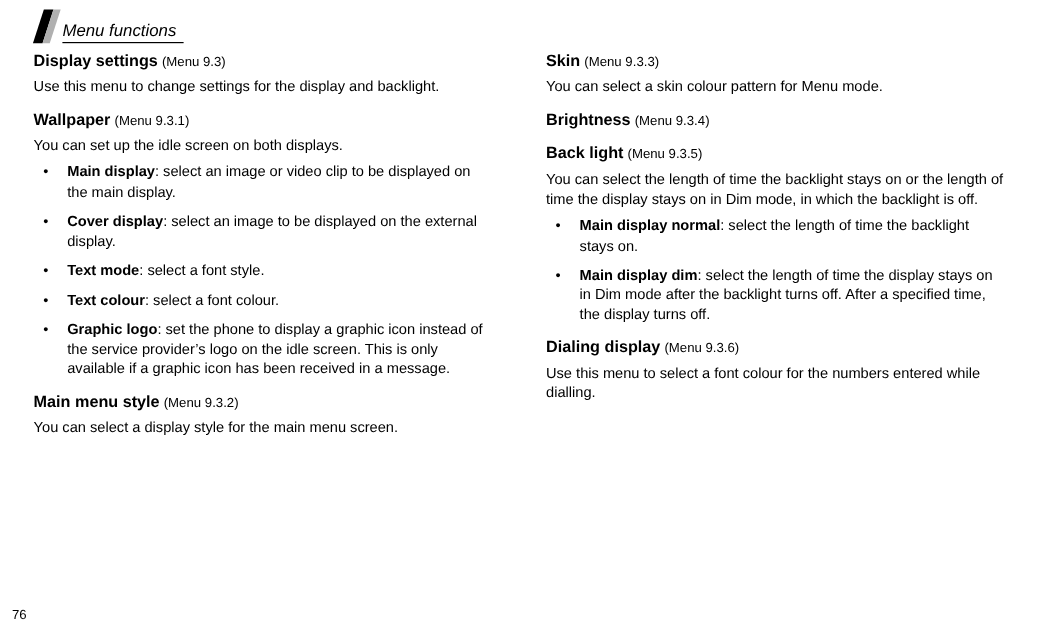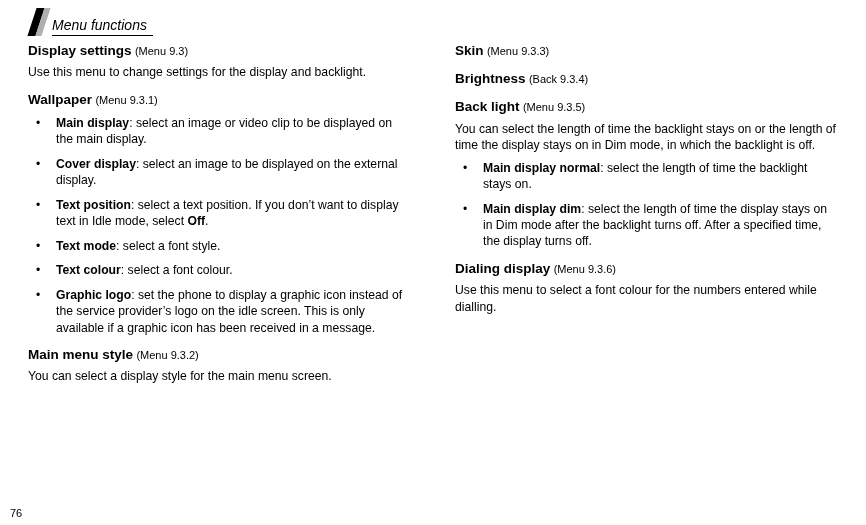--- a/index.html
+++ b/index.html
@@ -38,29 +38,27 @@
 
       <div class="block">
         <span class="h-section">Display settings</span>
         <span class="menu-ref">(Menu 9.3)</span>
         <div class="para">Use this menu to change settings for the display and backlight.</div>
       </div>
 
       <div class="block">
         <span class="h-section">Wallpaper</span>
         <span class="menu-ref">(Menu 9.3.1)</span>
+        <div class="para">You can set up the idle screen on both displays.</div>
         <ul class="bullets">
           <li>
             <span class="b">Main display</span><span>: select an image or video clip to be displayed on the main display.</span>
           </li>
           <li>
             <span class="b">Cover display</span><span>: select an image to be displayed on the external display.</span>
-          </li>
-          <li>
-            <span class="b">Text position</span><span>: select a text position. If you don’t want to display text in Idle mode, select </span><span class="b">Off</span><span>.</span>
           </li>
           <li>
             <span class="b">Text mode</span><span>: select a font style.</span>
           </li>
           <li>
             <span class="b">Text colour</span><span>: select a font colour.</span>
           </li>
           <li>
             <span class="b">Graphic logo</span><span>: set the phone to display a graphic icon instead of the service provider’s logo on the idle screen. This is only available if a graphic icon has been received in a message.</span>
           </li>
@@ -73,25 +71,26 @@
         <div class="para">You can select a display style for the main menu screen.</div>
       </div>
 
     </div>
 
     <div class="col">
 
       <div class="block">
         <span class="h-section">Skin</span>
         <span class="menu-ref">(Menu 9.3.3)</span>
+        <div class="para">You can select a skin colour pattern for Menu mode.</div>
       </div>
 
       <div class="block">
         <span class="h-section">Brightness</span>
-        <span class="menu-ref">(Back 9.3.4)</span>
+        <span class="menu-ref">(Menu 9.3.4)</span>
       </div>
 
       <div class="block">
         <span class="h-section">Back light</span>
         <span class="menu-ref">(Menu 9.3.5)</span>
         <div class="para">You can select the length of time the backlight stays on or the length of time the display stays on in Dim mode, in which the backlight is off.</div>
         <ul class="bullets">
           <li>
             <span class="b">Main display normal</span><span>: select the length of time the backlight stays on.</span>
           </li>

